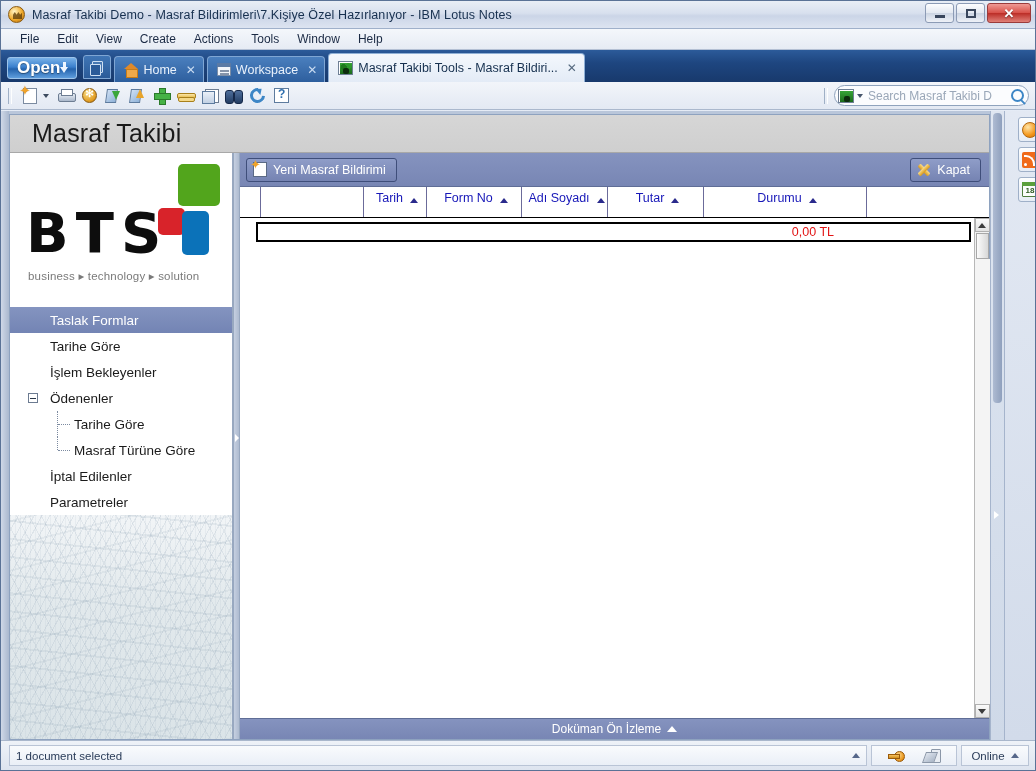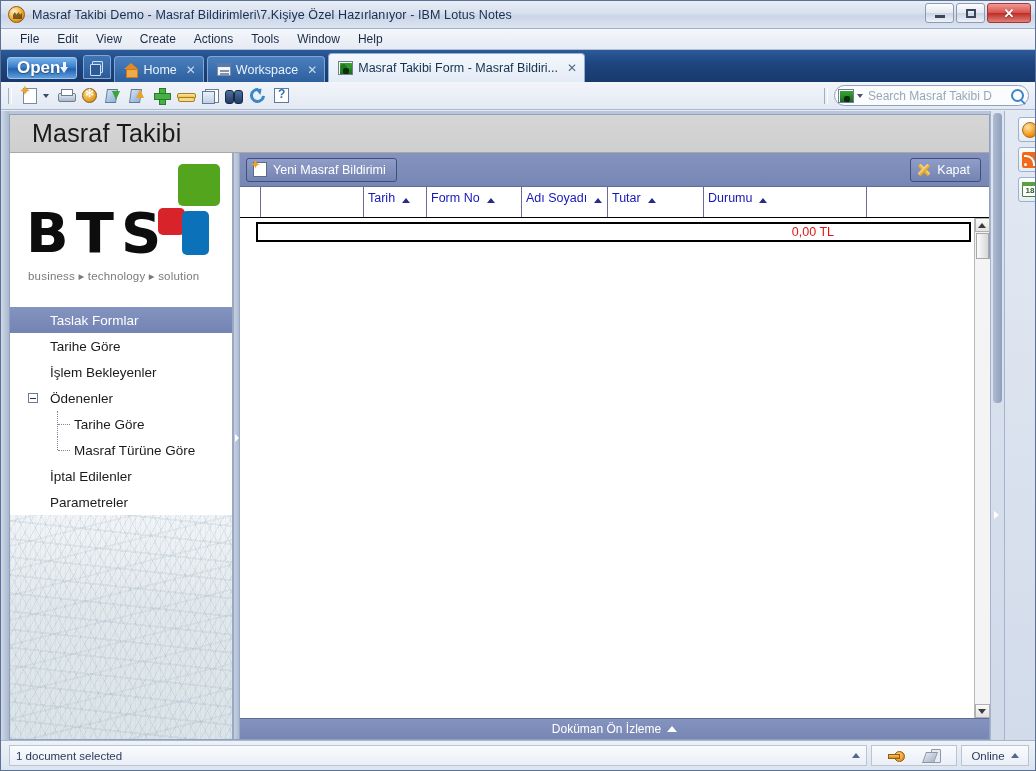--- a/index.html
+++ b/index.html
@@ -478,21 +478,21 @@
   .colhead {
     height: 31px; flex: none; display: flex;
     background: #ffffff;
     border-bottom: 1px solid #000000;
   }
   .colcell {
     position: relative; display: flex; align-items: flex-start;
     padding: 4px 0 0 4px;
     border-right: 1px solid #6b6b9a;
     font-size: 12.5px; color: #1717b8;
-    white-space: nowrap; overflow: hidden;
+    white-space: nowrap; overflow: hidden; justify-content: center;
   }
   .sortcaret {
     display: inline-block; margin-left: 7px; margin-top: 7px;
     width: 0; height: 0;
     border-left: 4px solid transparent; border-right: 4px solid transparent;
     border-bottom: 5px solid #2a2a8c;
   }
   .viewbody { flex: 1; position: relative; min-height: 0; background: #fff; display: flex; }
   .viewrows { flex: 1; min-width: 0; position: relative; }
   .totalrow {
@@ -686,21 +686,21 @@
       <span>Home</span>
       <span class="tclose">✕</span>
     </div>
     <div class="tab">
       <span class="ic-cal"></span>
       <span>Workspace</span>
       <span class="tclose">✕</span>
     </div>
     <div class="tab active">
       <span class="ic-db"></span>
-      <span>Masraf Takibi Form - Masraf Bildiri...</span>
+      <span>Masraf Takibi Tools - Masraf Bildiri...</span>
       <span class="tclose">✕</span>
     </div>
   </div>
 
   <div class="toolbar">
     <div class="tb-grip"></div>
     <div class="tbtn">
         <span class="i-newdoc"></span>
       </div>
     <div class="tb-caret"></div>

